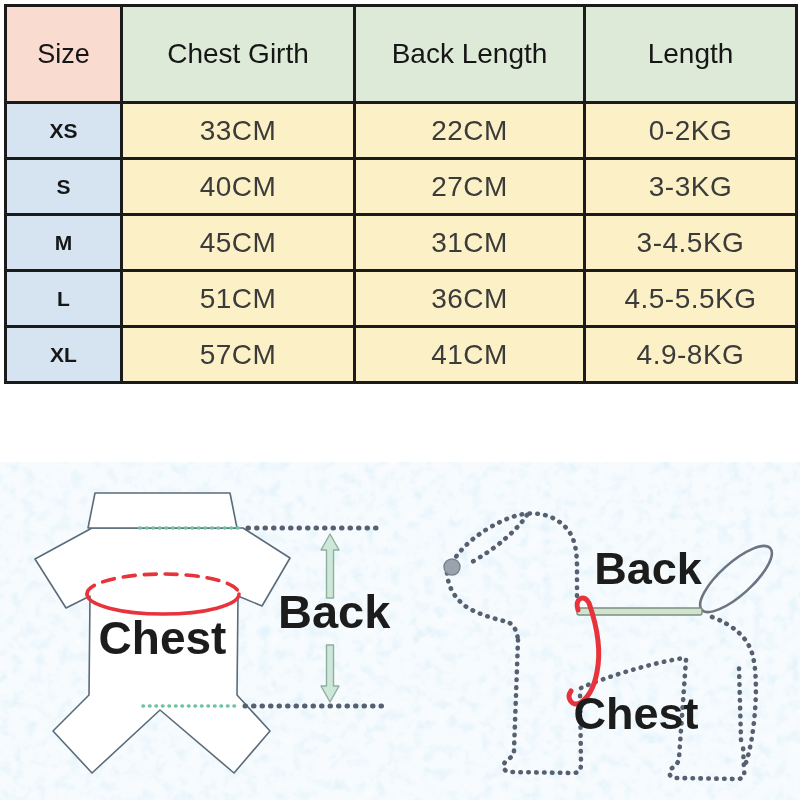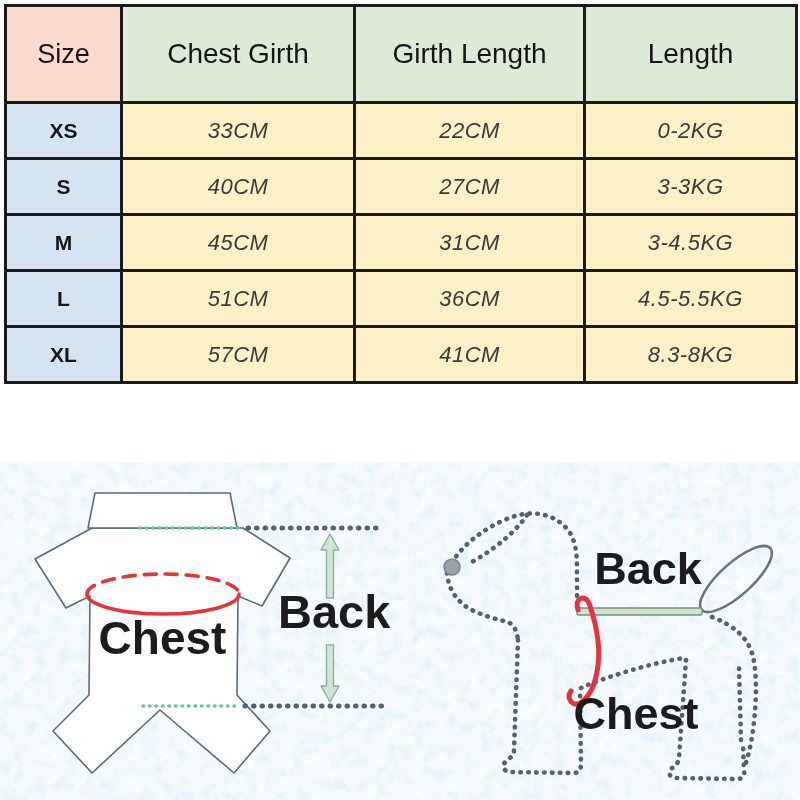--- a/index.html
+++ b/index.html
@@ -25,23 +25,22 @@
   .size-table thead th.c-size{
     background:var(--header-size-bg,#fadbd0);
     font-weight:400;font-size:27px;
   }
   .size-table tbody th{
     background:var(--size-col-bg,#d5e4f0);
     font-size:21px;font-weight:700;color:var(--text-dark,#161616);
   }
   .size-table tbody td{
     background:var(--cell-bg,#fcf1c6);
-    font-size:22px;font-weight:400;color:var(--text-cell,#3b3b3b);
+    font-size:28px;font-weight:400;color:var(--text-cell,#3b3b3b);
     letter-spacing:0.5px;
-    font-style:italic;
   }
 
   
   .illustration{position:absolute;left:0;top:462px;width:800px;height:338px;background:#e3f1f7;}
   .illustration svg{position:absolute;left:0;top:0;}
   .lbl{
     position:absolute;font-weight:700;color:#1c1c1c;
     text-align:center;white-space:nowrap;
   }
   .lbl-garment-chest{left:85px;top:152px;width:155px;font-size:46px;line-height:48px;}
@@ -71,21 +70,21 @@
     <colgroup>
       <col style="width:116px">
         <col style="width:233px">
         <col style="width:230px">
         <col style="width:212px">
     </colgroup>
     <thead>
       <tr>
         <th class="c-size">Size</th>
         <th>Chest Girth</th>
-        <th>Girth Length</th>
+        <th>Back Length</th>
         <th>Length</th>
       </tr>
     </thead>
     <tbody>
       <tr>
         <th>XS</th>
         <td>33CM</td>
         <td>22CM</td>
         <td>0-2KG</td>
       </tr>
@@ -104,21 +103,21 @@
       <tr>
         <th>L</th>
         <td>51CM</td>
         <td>36CM</td>
         <td>4.5-5.5KG</td>
       </tr>
       <tr>
         <th>XL</th>
         <td>57CM</td>
         <td>41CM</td>
-        <td>8.3-8KG</td>
+        <td>4.9-8KG</td>
       </tr>
     </tbody>
   </table>
 
   <div class="illustration">
     <svg width="800" height="338" viewBox="0 0 800 338">
       <defs>
         <filter id="snowF" x="0" y="0" width="100%" height="100%">
           <feTurbulence type="fractalNoise" baseFrequency="0.085" numOctaves="3" seed="11"></feTurbulence>
           <feColorMatrix type="matrix" values="0.33 0.33 0.33 0 0  0.33 0.33 0.33 0 0  0.33 0.33 0.33 0 0  0 0 0 0 1"></feColorMatrix>

